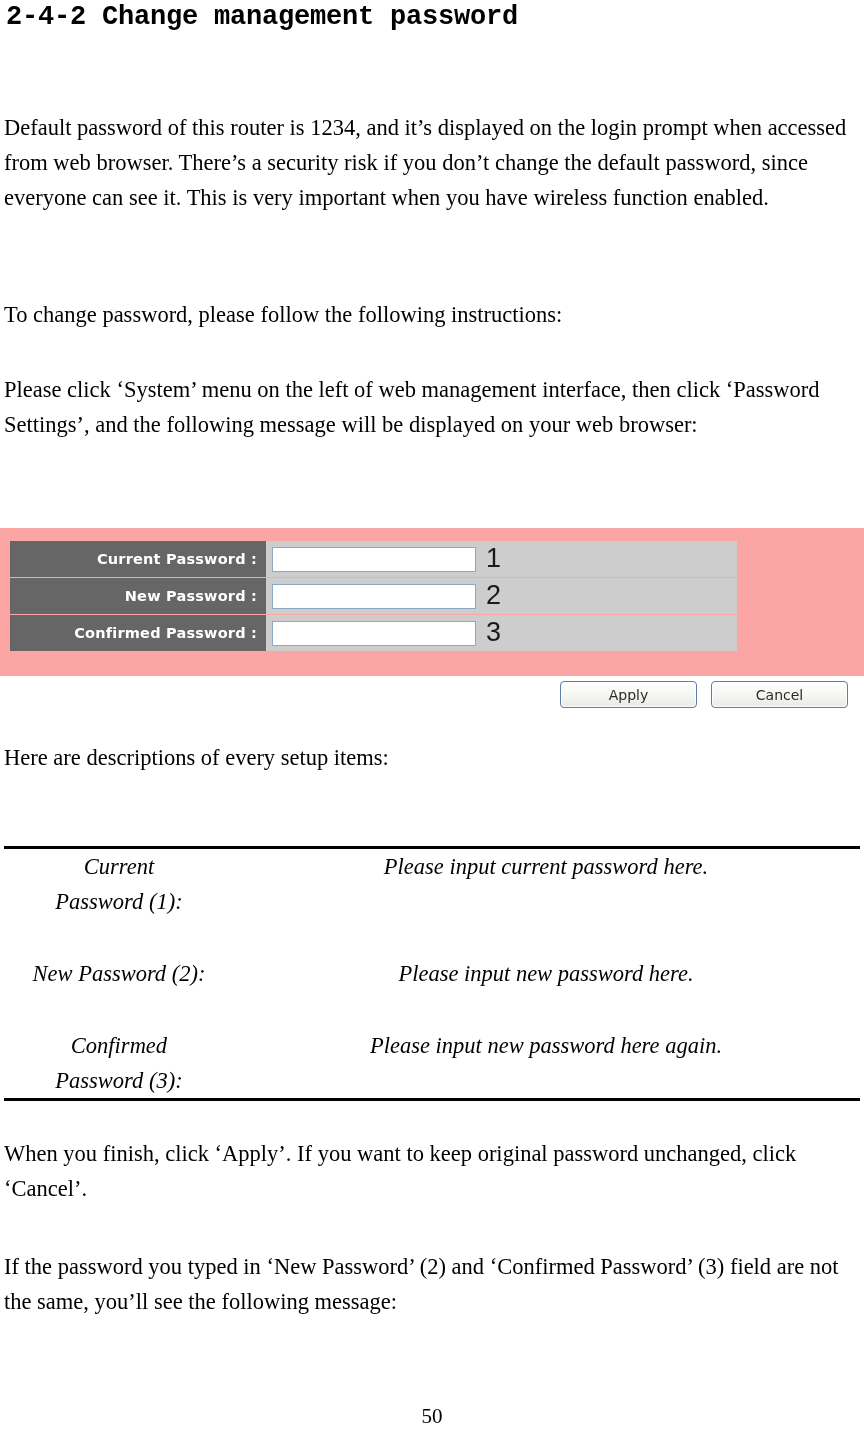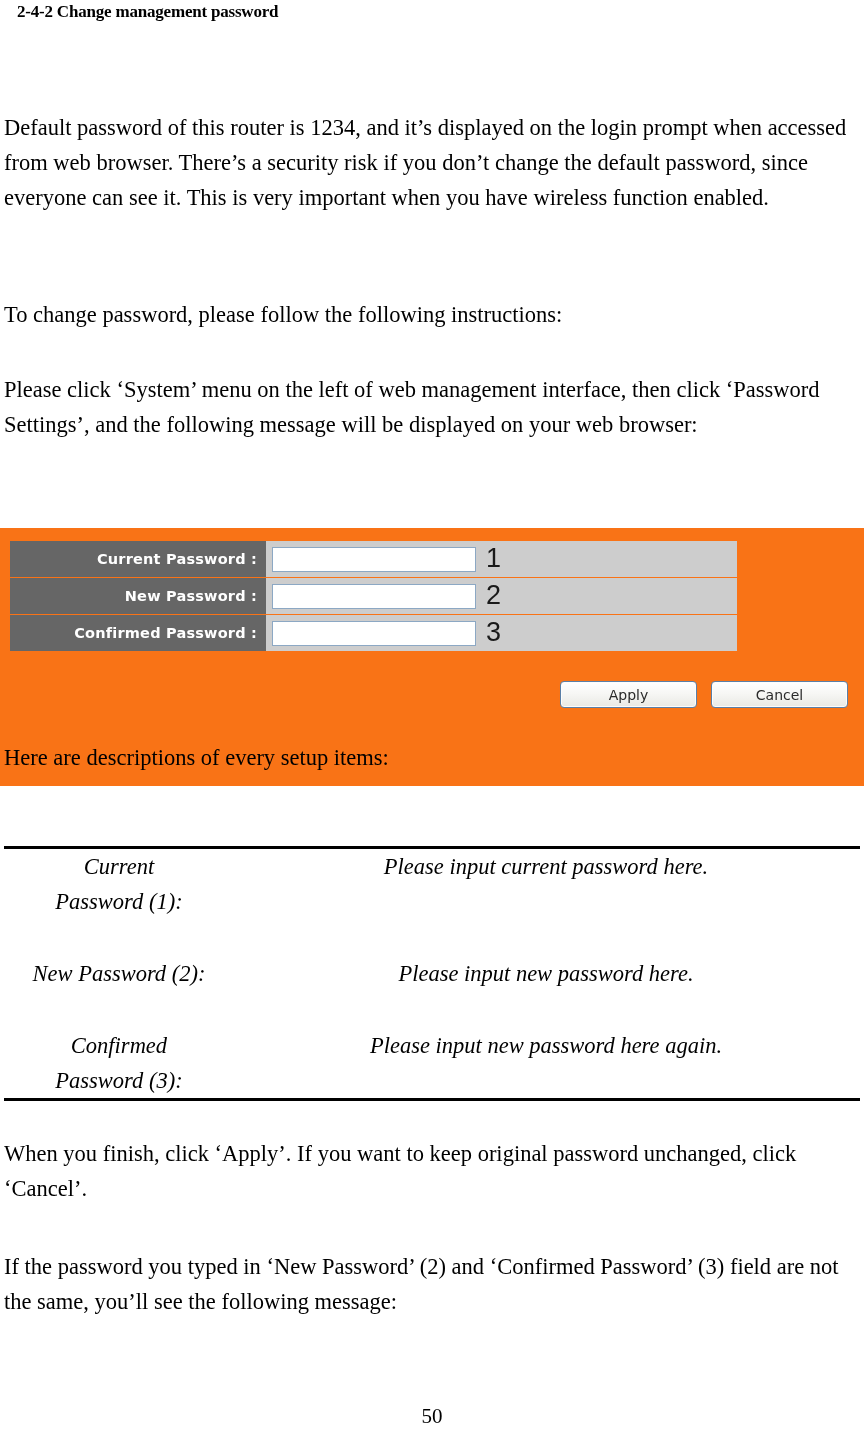--- a/index.html
+++ b/index.html
@@ -18,26 +18,25 @@
     position: relative;
     width: 864px;
     height: 1449px;
   }
 
   
   .section-heading {
     position: absolute;
     left: 6px;
     top: 2px;
-    font-family: Liberation Serif, serif;
+    font-family: Liberation Mono, monospace;
     font-weight: bold;
-    font-size: 17px;
+    font-size: 27px;
     letter-spacing: -0.2px;
     white-space: nowrap;
-    margin-left: 11px;
   }
 
   
   .para {
     position: absolute;
     left: 4px;
     font-family: "Liberation Serif", serif;
     font-size: 22.5px;
     line-height: 35px;
     color: #000;
@@ -45,22 +44,22 @@
   #para-default  { top: 110px; width: 852px; }
   #para-tochange { top: 297px; width: 852px; }
   #para-click    { top: 372px; width: 860px; }
 
   
   .ui-panel {
     position: absolute;
     left: 0px;
     top: 528px;
     width: 864px;
-    height: 258px;
-    background: #f97316;
+    height: 148px;
+    background: #fca5a5;
     font-family: "DejaVu Sans", sans-serif;
     padding-left: 14px;
   }
   .ui-rows {
     position: absolute;
     left: 10px;
     top: 13px;
     width: 727px;
   }
   .ui-row {

